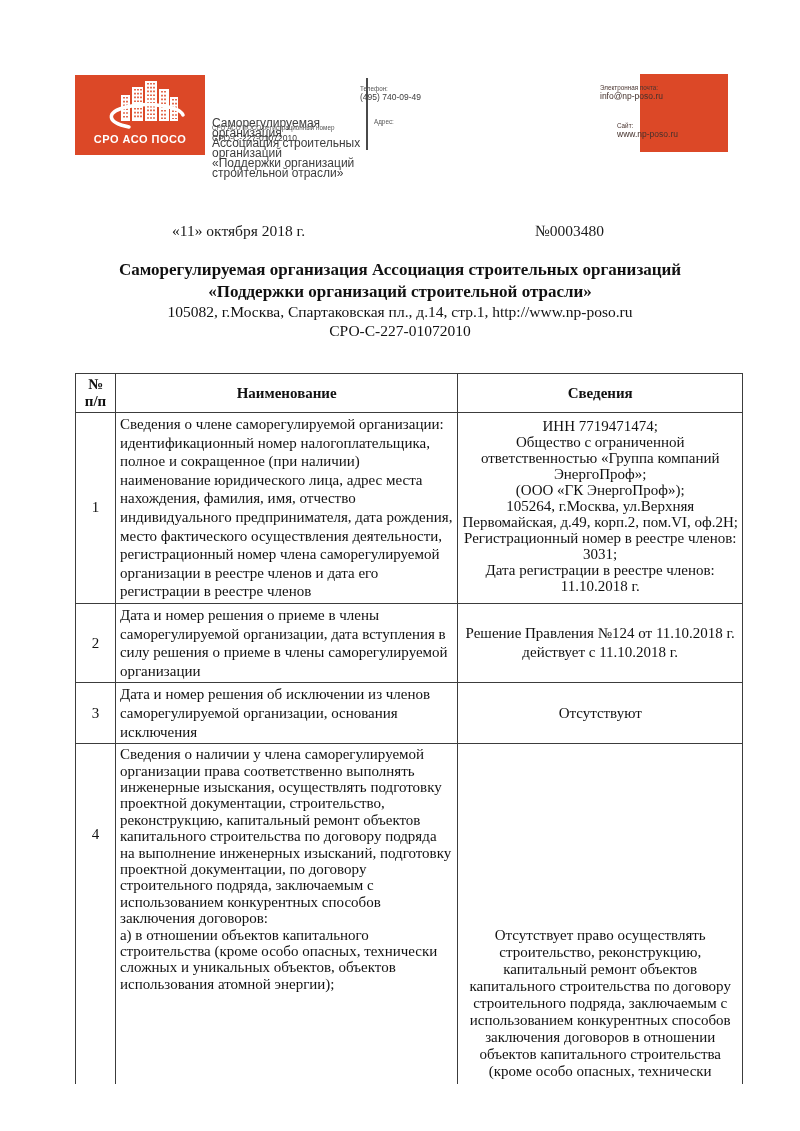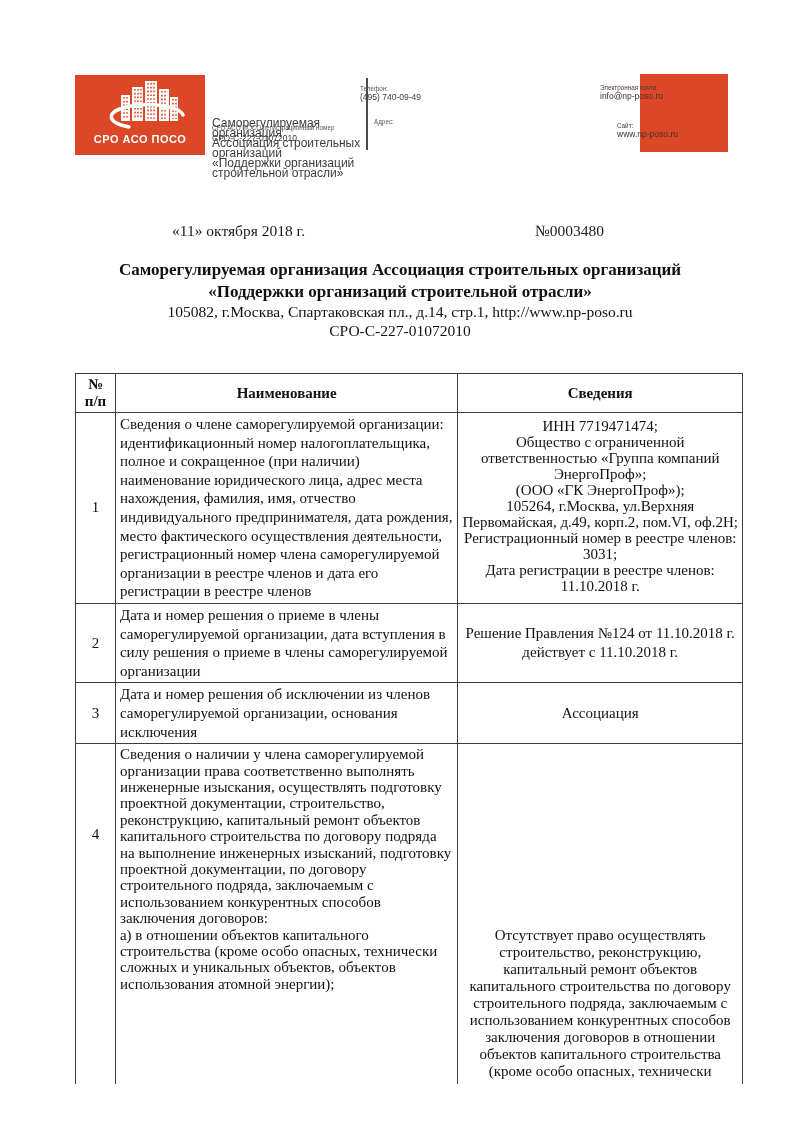--- a/index.html
+++ b/index.html
@@ -165,21 +165,21 @@
     <div class="tr r2">
       <div class="td c-num">2</div>
       <div class="td c-name">Дата и номер решения о приеме в члены саморегулируемой организации, дата вступления в силу решения о приеме в члены саморегулируемой организации</div>
       <div class="td c-info">Решение Правления №124 от 11.10.2018 г.
 действует с 11.10.2018 г.</div>
     </div>
 
     <div class="tr r3">
       <div class="td c-num">3</div>
       <div class="td c-name">Дата и номер решения об исключении из членов саморегулируемой организации, основания исключения</div>
-      <div class="td c-info">Ассоциация</div>
+      <div class="td c-info">Отсутствуют</div>
     </div>
 
     <div class="tr r4 last">
       <div class="td c-num">4</div>
       <div class="td c-name">Сведения о наличии у члена саморегулируемой организации права соответственно выполнять инженерные изыскания, осуществлять подготовку проектной документации, строительство, реконструкцию, капитальный ремонт объектов капитального строительства по договору подряда на выполнение инженерных изысканий, подготовку проектной документации, по договору строительного подряда, заключаемым с использованием конкурентных способов заключения договоров:
 а) в отношении объектов капитального строительства (кроме особо опасных, технически сложных и уникальных объектов, объектов использования атомной энергии);</div>
       <div class="td c-info">Отсутствует право осуществлять строительство, реконструкцию, капитальный ремонт объектов капитального строительства по договору строительного подряда, заключаемым с использованием конкурентных способов заключения договоров в отношении объектов капитального строительства (кроме особо опасных, технически</div>
     </div>
   </div>
 

